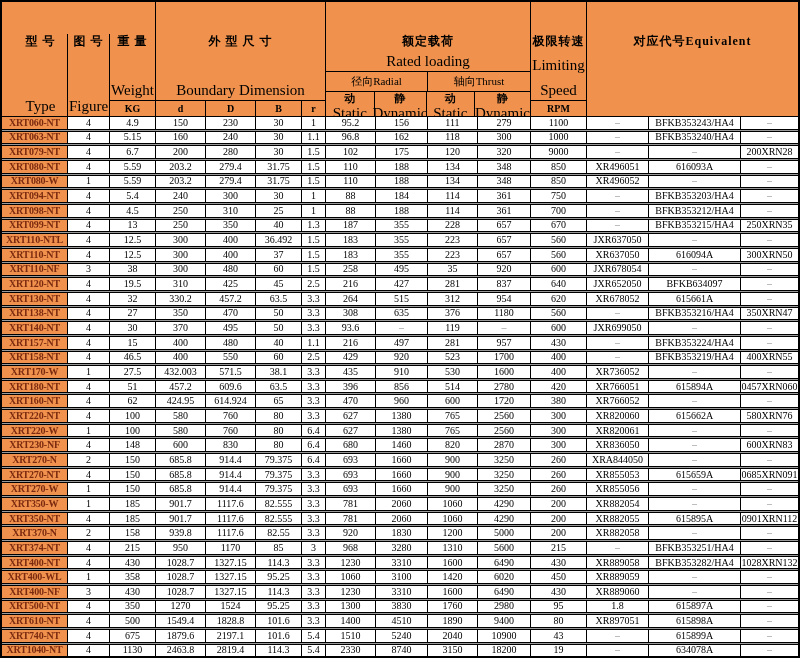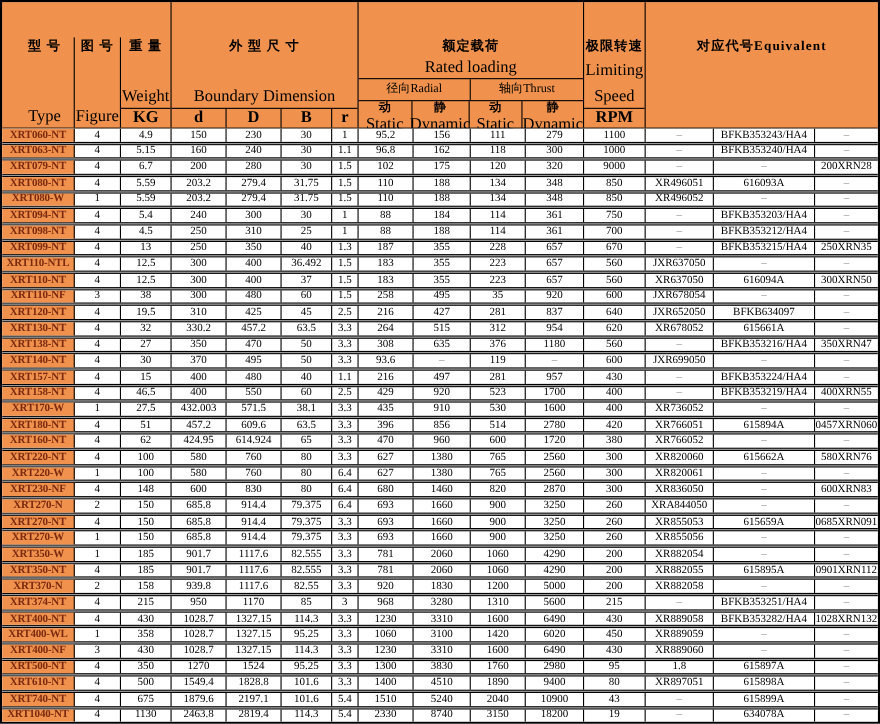--- a/index.html
+++ b/index.html
@@ -30,21 +30,21 @@
   .w-equiv{flex:1;}
   .hcell{
     display:flex;flex-direction:column;align-items:center;justify-content:space-between;
     text-align:center;line-height:1.25;margin-top:32px;
   }
   .hcn{font-size:12px;font-weight:bold;letter-spacing:1px;}
   .hen{font-size:15px;}
   .grow{flex:1;}
   .units{
     flex:0 0 16px;display:flex;border-top:1px solid #000;
-    font-size:15px;font-weight:bold;
+    font-size:10px;font-weight:bold;
   }
   .ucell{
     flex:0 0 auto;display:flex;align-items:center;justify-content:center;
     border-right:1px solid #000;
   }
   .ucell:last-child{border-right:none;}
   .subrow{display:flex;border-top:1px solid #000;}
   .scell{
     display:flex;flex-direction:column;align-items:center;justify-content:center;
     border-right:1px solid #000;text-align:center;line-height:1.15;

